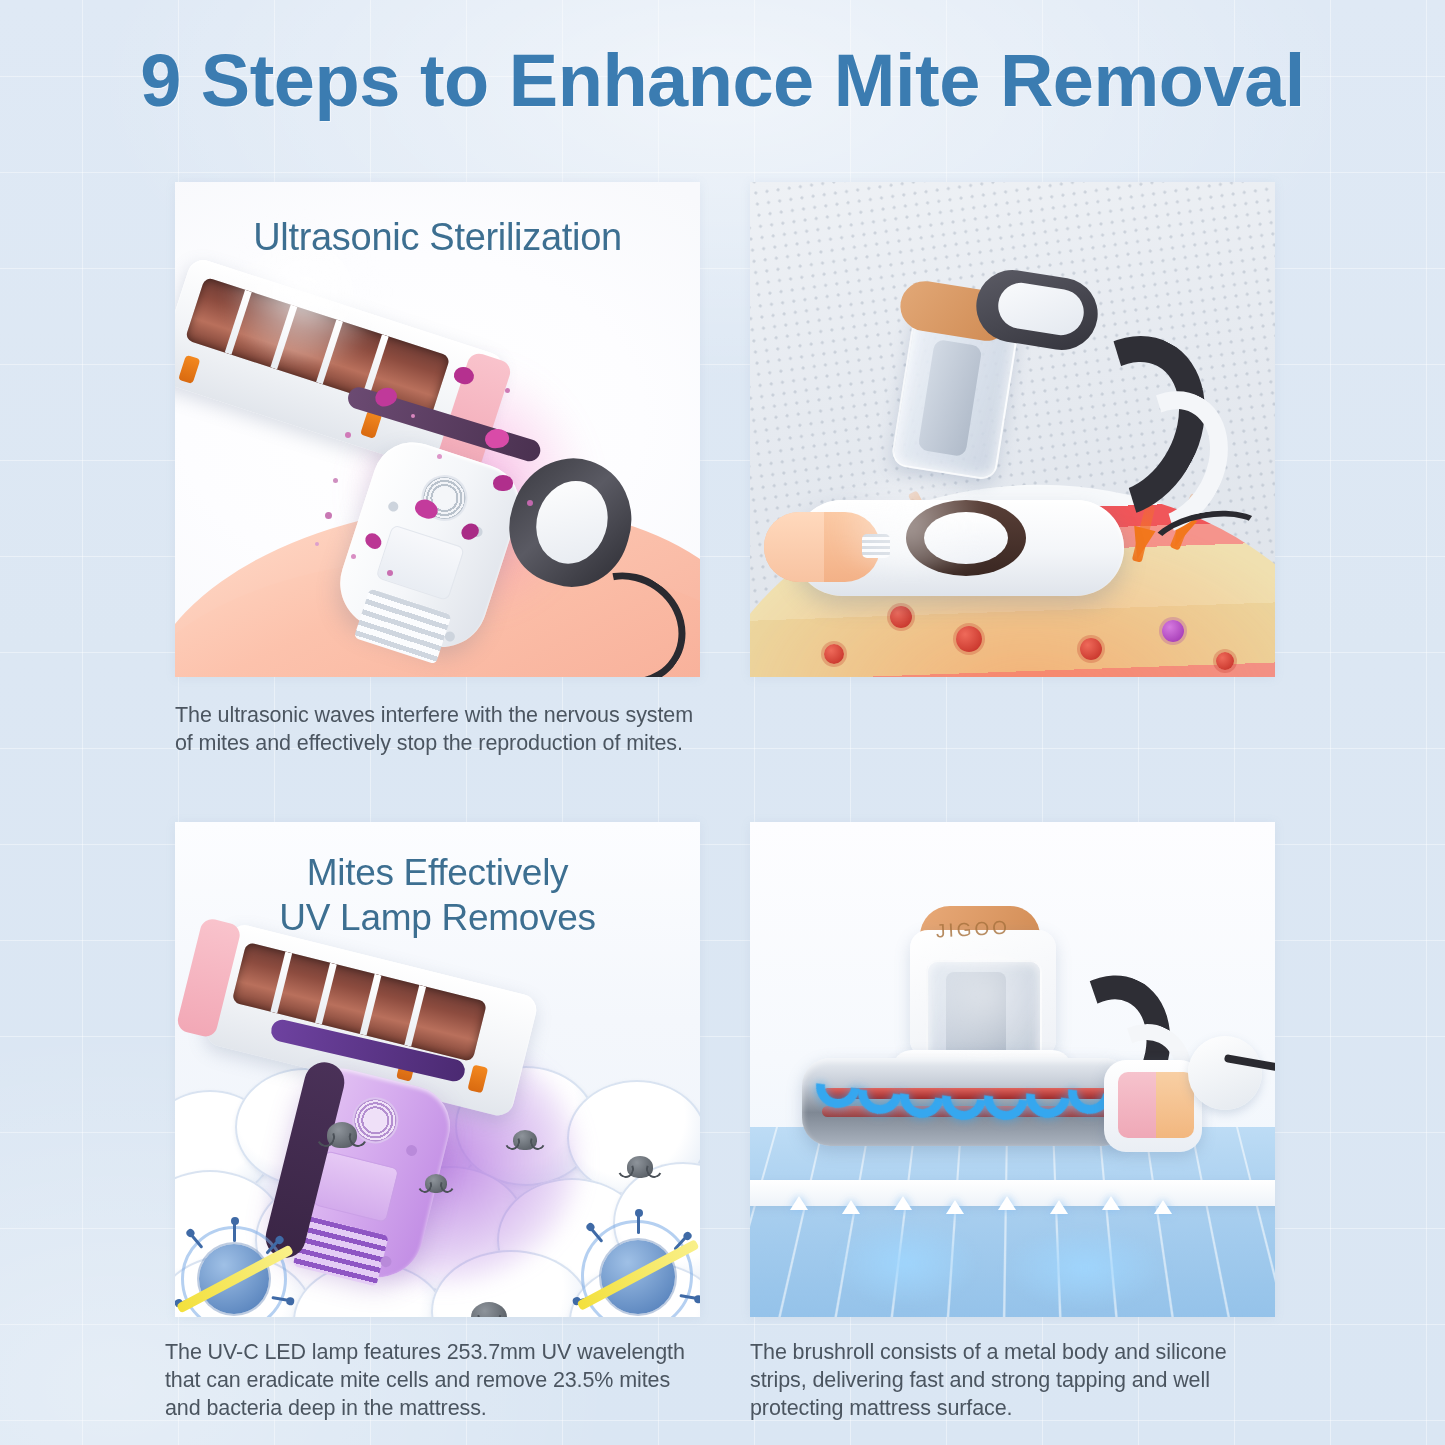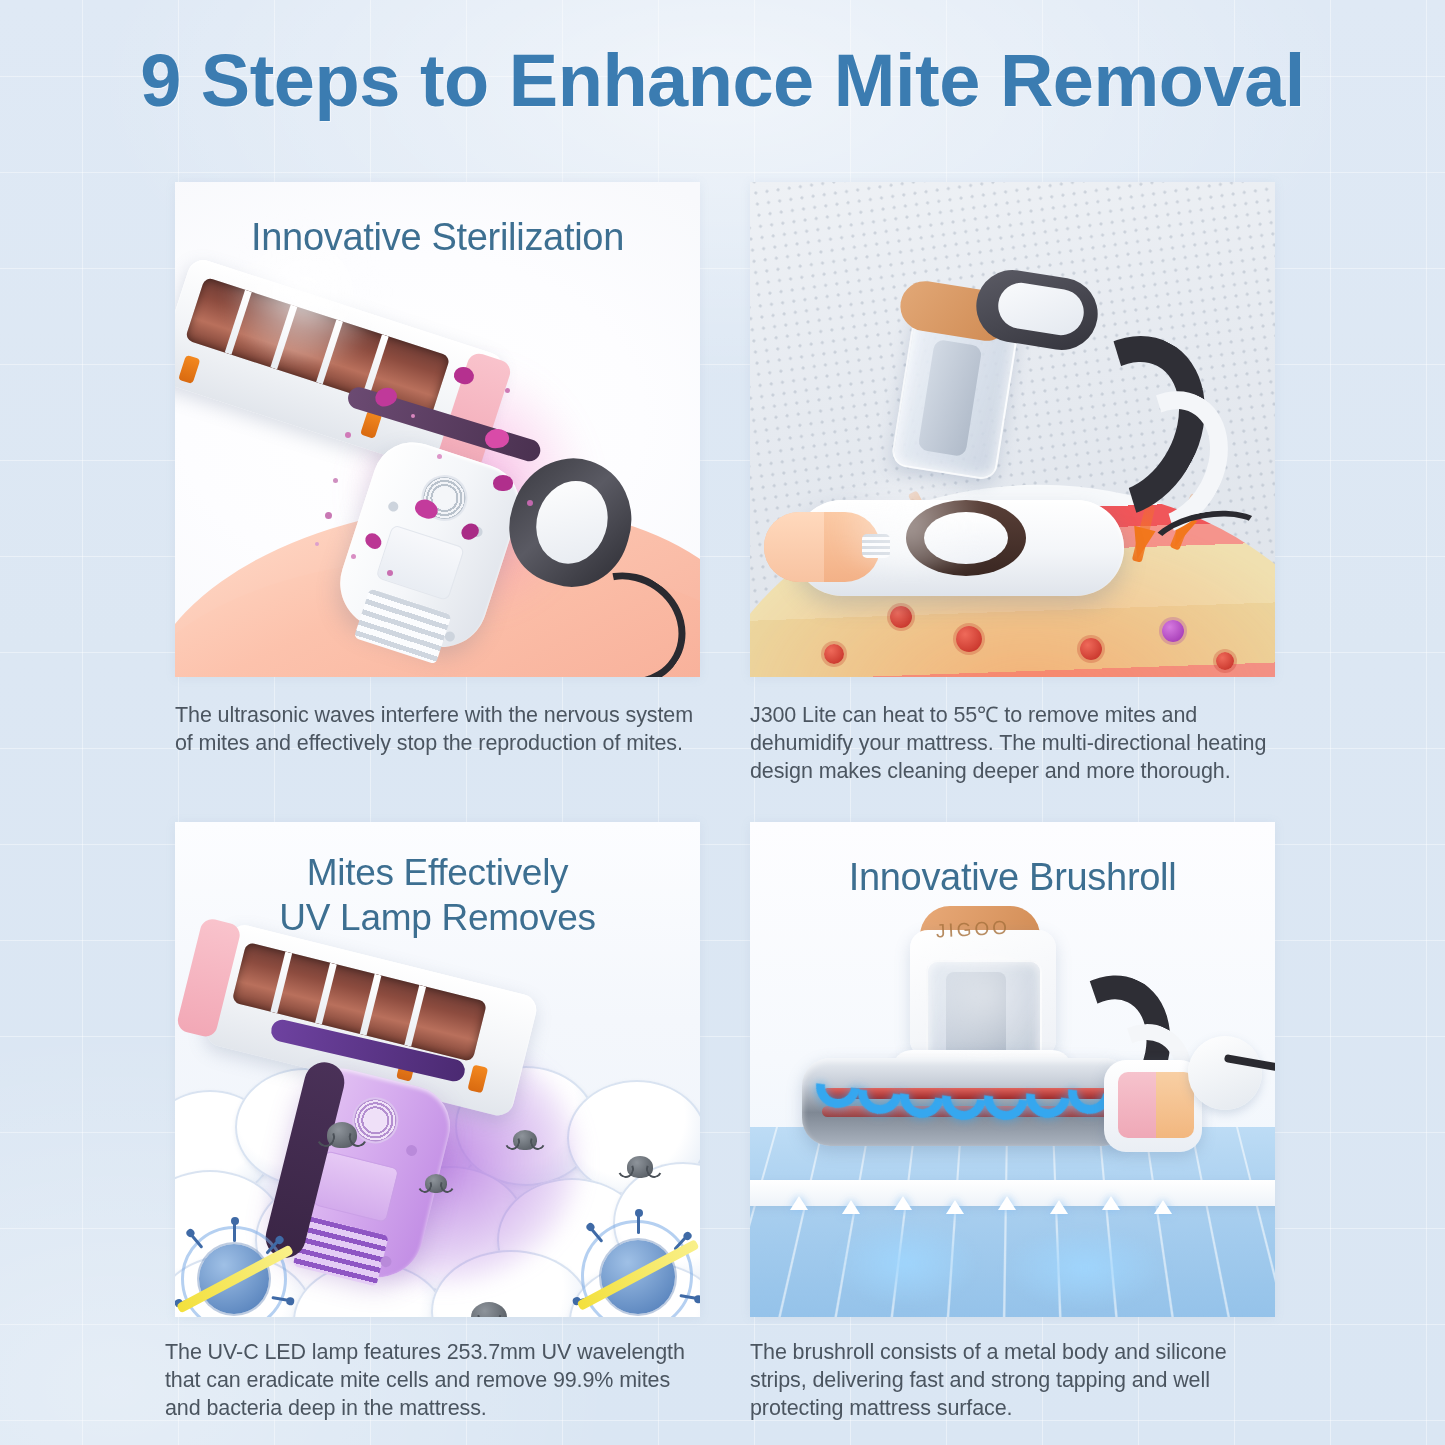--- a/index.html
+++ b/index.html
@@ -487,21 +487,21 @@
         <div class="dot" style="left:150px;top:330px;width:7px;height:7px;background:#c978b4;"></div>
         <div class="dot" style="left:176px;top:372px;width:5px;height:5px;background:#d98fc4;"></div>
         <div class="dot" style="left:212px;top:388px;width:6px;height:6px;background:#c96fb1;"></div>
         <div class="dot" style="left:262px;top:272px;width:5px;height:5px;background:#dd96c9;"></div>
         <div class="dot" style="left:236px;top:232px;width:4px;height:4px;background:#d886bf;"></div>
         <div class="dot" style="left:330px;top:206px;width:5px;height:5px;background:#cc79b5;"></div>
         <div class="dot" style="left:352px;top:318px;width:6px;height:6px;background:#c268ad;"></div>
         <div class="dot" style="left:140px;top:360px;width:4px;height:4px;background:#dda0cd;"></div>
         <div class="shine" style="left:40px;top:40px;width:180px;height:140px;"></div>
       </div>
-      <div class="card-title">Innovative Sterilization</div>
+      <div class="card-title">Ultrasonic Sterilization</div>
     </div>
     <div class="caption">The ultrasonic waves interfere with the nervous system of mites and effectively stop the reproduction of mites.</div>
   </div>
 
   <div class="card" id="card-2">
     <div class="panel">
       <div class="art">
         <div class="c2-bed"></div>
         <div class="c2-skin"></div>
         <div class="c2-glow"></div>
@@ -550,21 +550,20 @@
         <div style="position:absolute;left:300px;top:150px;width:150px;height:190px;border-radius:50%;
                     border:26px solid #2f2f36;border-left-color:transparent;border-bottom-color:transparent;transform:rotate(28deg);"></div>
         <div style="position:absolute;left:356px;top:206px;width:118px;height:150px;border-radius:50%;
                     border:18px solid #f4f6f9;border-left-color:transparent;border-bottom-color:transparent;transform:rotate(28deg);"></div>
 
         <div style="position:absolute;left:398px;top:330px;width:120px;height:60px;border:6px solid transparent;
                     border-top-color:#2a2a30;border-radius:50%;transform:rotate(-10deg);"></div>
         <div class="shine" style="left:60px;top:300px;width:200px;height:90px;opacity:0.6;"></div>
       </div>
     </div>
-    <div class="caption">J300 Lite can heat to 55℃ to remove mites and dehumidify your mattress. The multi-directional heating design makes cleaning deeper and more thorough.</div>
   </div>
 
   <div class="card" id="card-3">
     <div class="panel">
       <div class="art">
         <div class="c3-bg"></div>
 
         <div class="scallop" style="left:-30px;top:268px;width:130px;height:110px;"></div>
         <div class="scallop" style="left:60px;top:246px;width:140px;height:118px;"></div>
         <div class="scallop" style="left:170px;top:258px;width:136px;height:114px;"></div>
@@ -637,21 +636,21 @@
         <div class="spike" style="left:504px;top:412px;height:18px;transform:rotate(42deg);"></div>
         <div class="spike" style="left:410px;top:468px;height:18px;transform:rotate(-105deg);"></div>
         <div class="spike" style="left:512px;top:466px;height:18px;transform:rotate(100deg);"></div>
         <div class="virus-slash" style="left:396px;top:448px;width:134px;"></div>
       </div>
       <div class="card-title two-line">
         <div>Mites Effectively</div>
         <div>UV Lamp Removes</div>
       </div>
     </div>
-    <div class="caption">The UV-C LED lamp features 253.7mm UV wavelength that can eradicate mite cells and remove 99.9% mites and bacteria deep in the mattress.</div>
+    <div class="caption">The UV-C LED lamp features 253.7mm UV wavelength that can eradicate mite cells and remove 23.5% mites and bacteria deep in the mattress.</div>
   </div>
 
   <div class="card" id="card-4">
     <div class="panel">
       <div class="art">
         <div class="c4-bg"></div>
 
         <div class="c4-mattress"></div>
         <div class="c4-top-rail" style="top:358px;"></div>
         <div class="tri-up" style="left:40px;top:374px;"></div>
@@ -700,18 +699,17 @@
         <div class="brush-endcap" style="left:354px;top:238px;">
           <i style="left:14px;background:linear-gradient(180deg,#f6c3cd,#efa8b7);border-radius:10px 0 0 10px;"></i>
           <i style="left:52px;background:linear-gradient(180deg,#f8cfa4,#f2b77f);border-radius:0 10px 10px 0;"></i>
         </div>
 
         <div style="position:absolute;left:438px;top:214px;width:74px;height:74px;border-radius:50%;
                     background:linear-gradient(160deg,#ffffff,#e4e9ef);box-shadow:0 4px 10px rgba(95,125,160,0.22);"></div>
         <div style="position:absolute;left:474px;top:238px;width:70px;height:8px;border-radius:5px;background:#2a2a30;transform:rotate(10deg);"></div>
         <div class="shine" style="left:150px;top:120px;width:170px;height:110px;opacity:0.55;"></div>
       </div>
-      <div class="card-title">Innovative Brushroll</div>
     </div>
     <div class="caption">The brushroll consists of a metal body and silicone strips, delivering fast and strong tapping and well protecting mattress surface.</div>
   </div>
 
 </div>
 
 </body></html>

